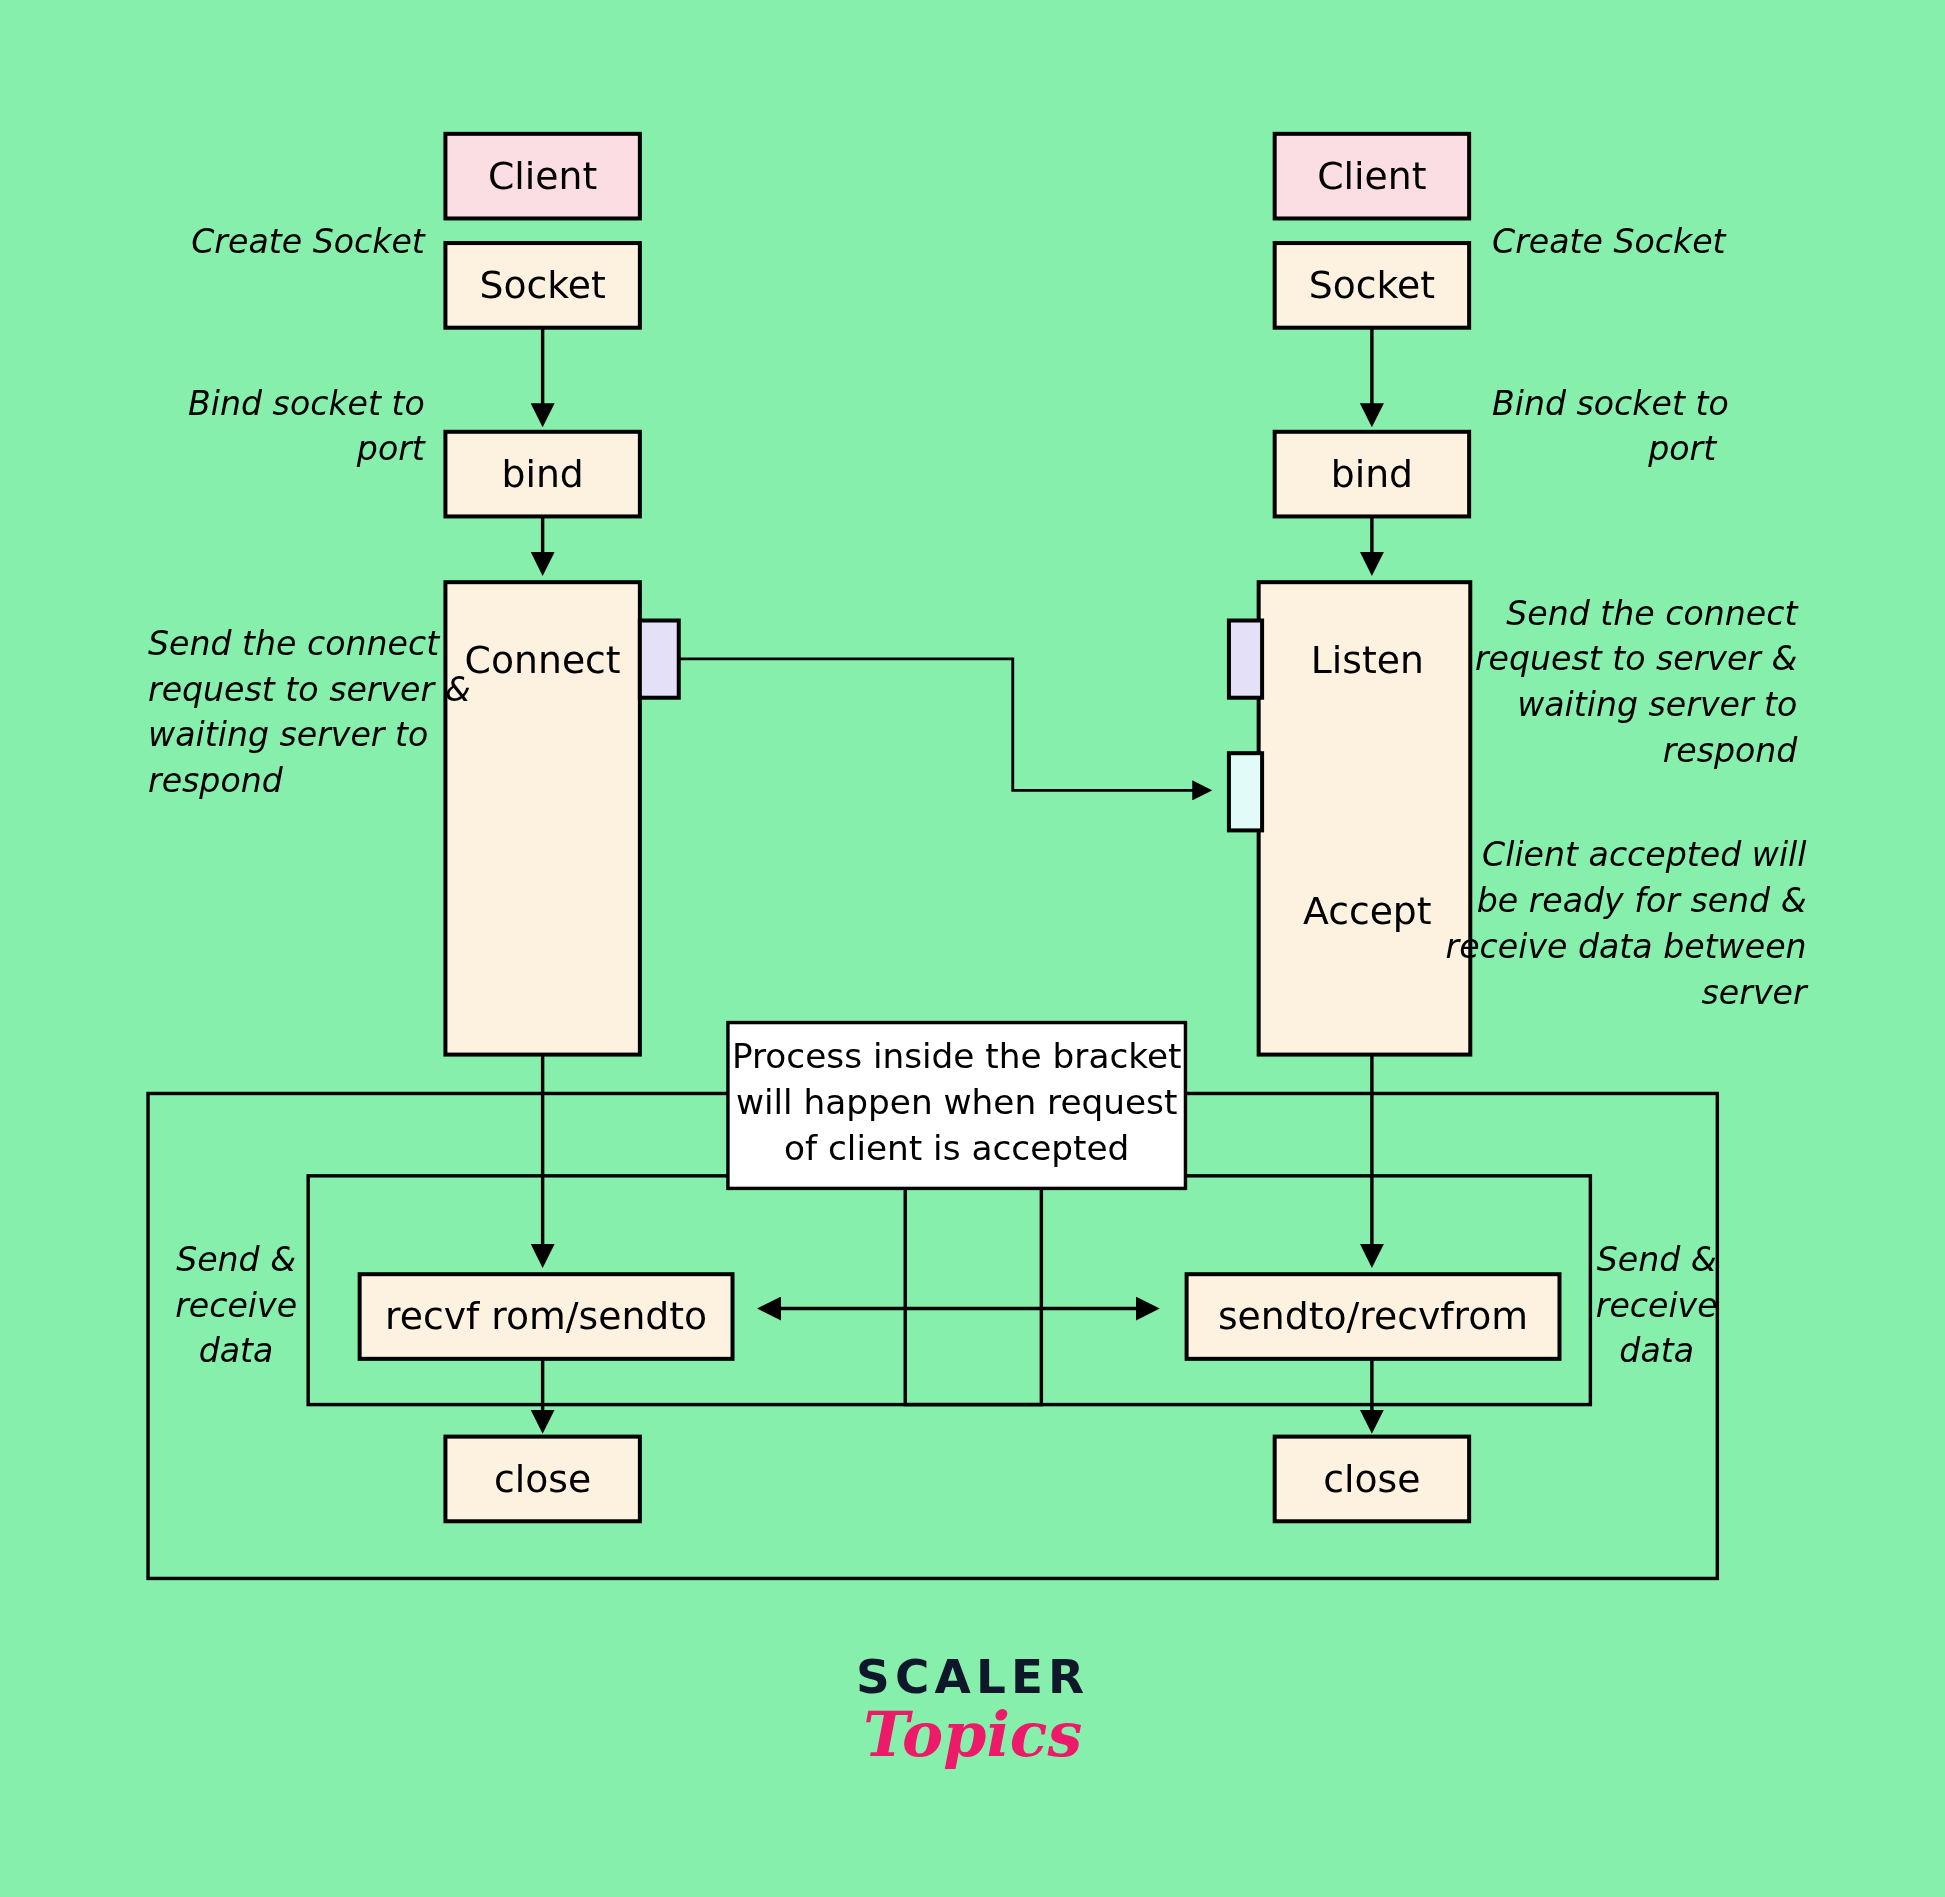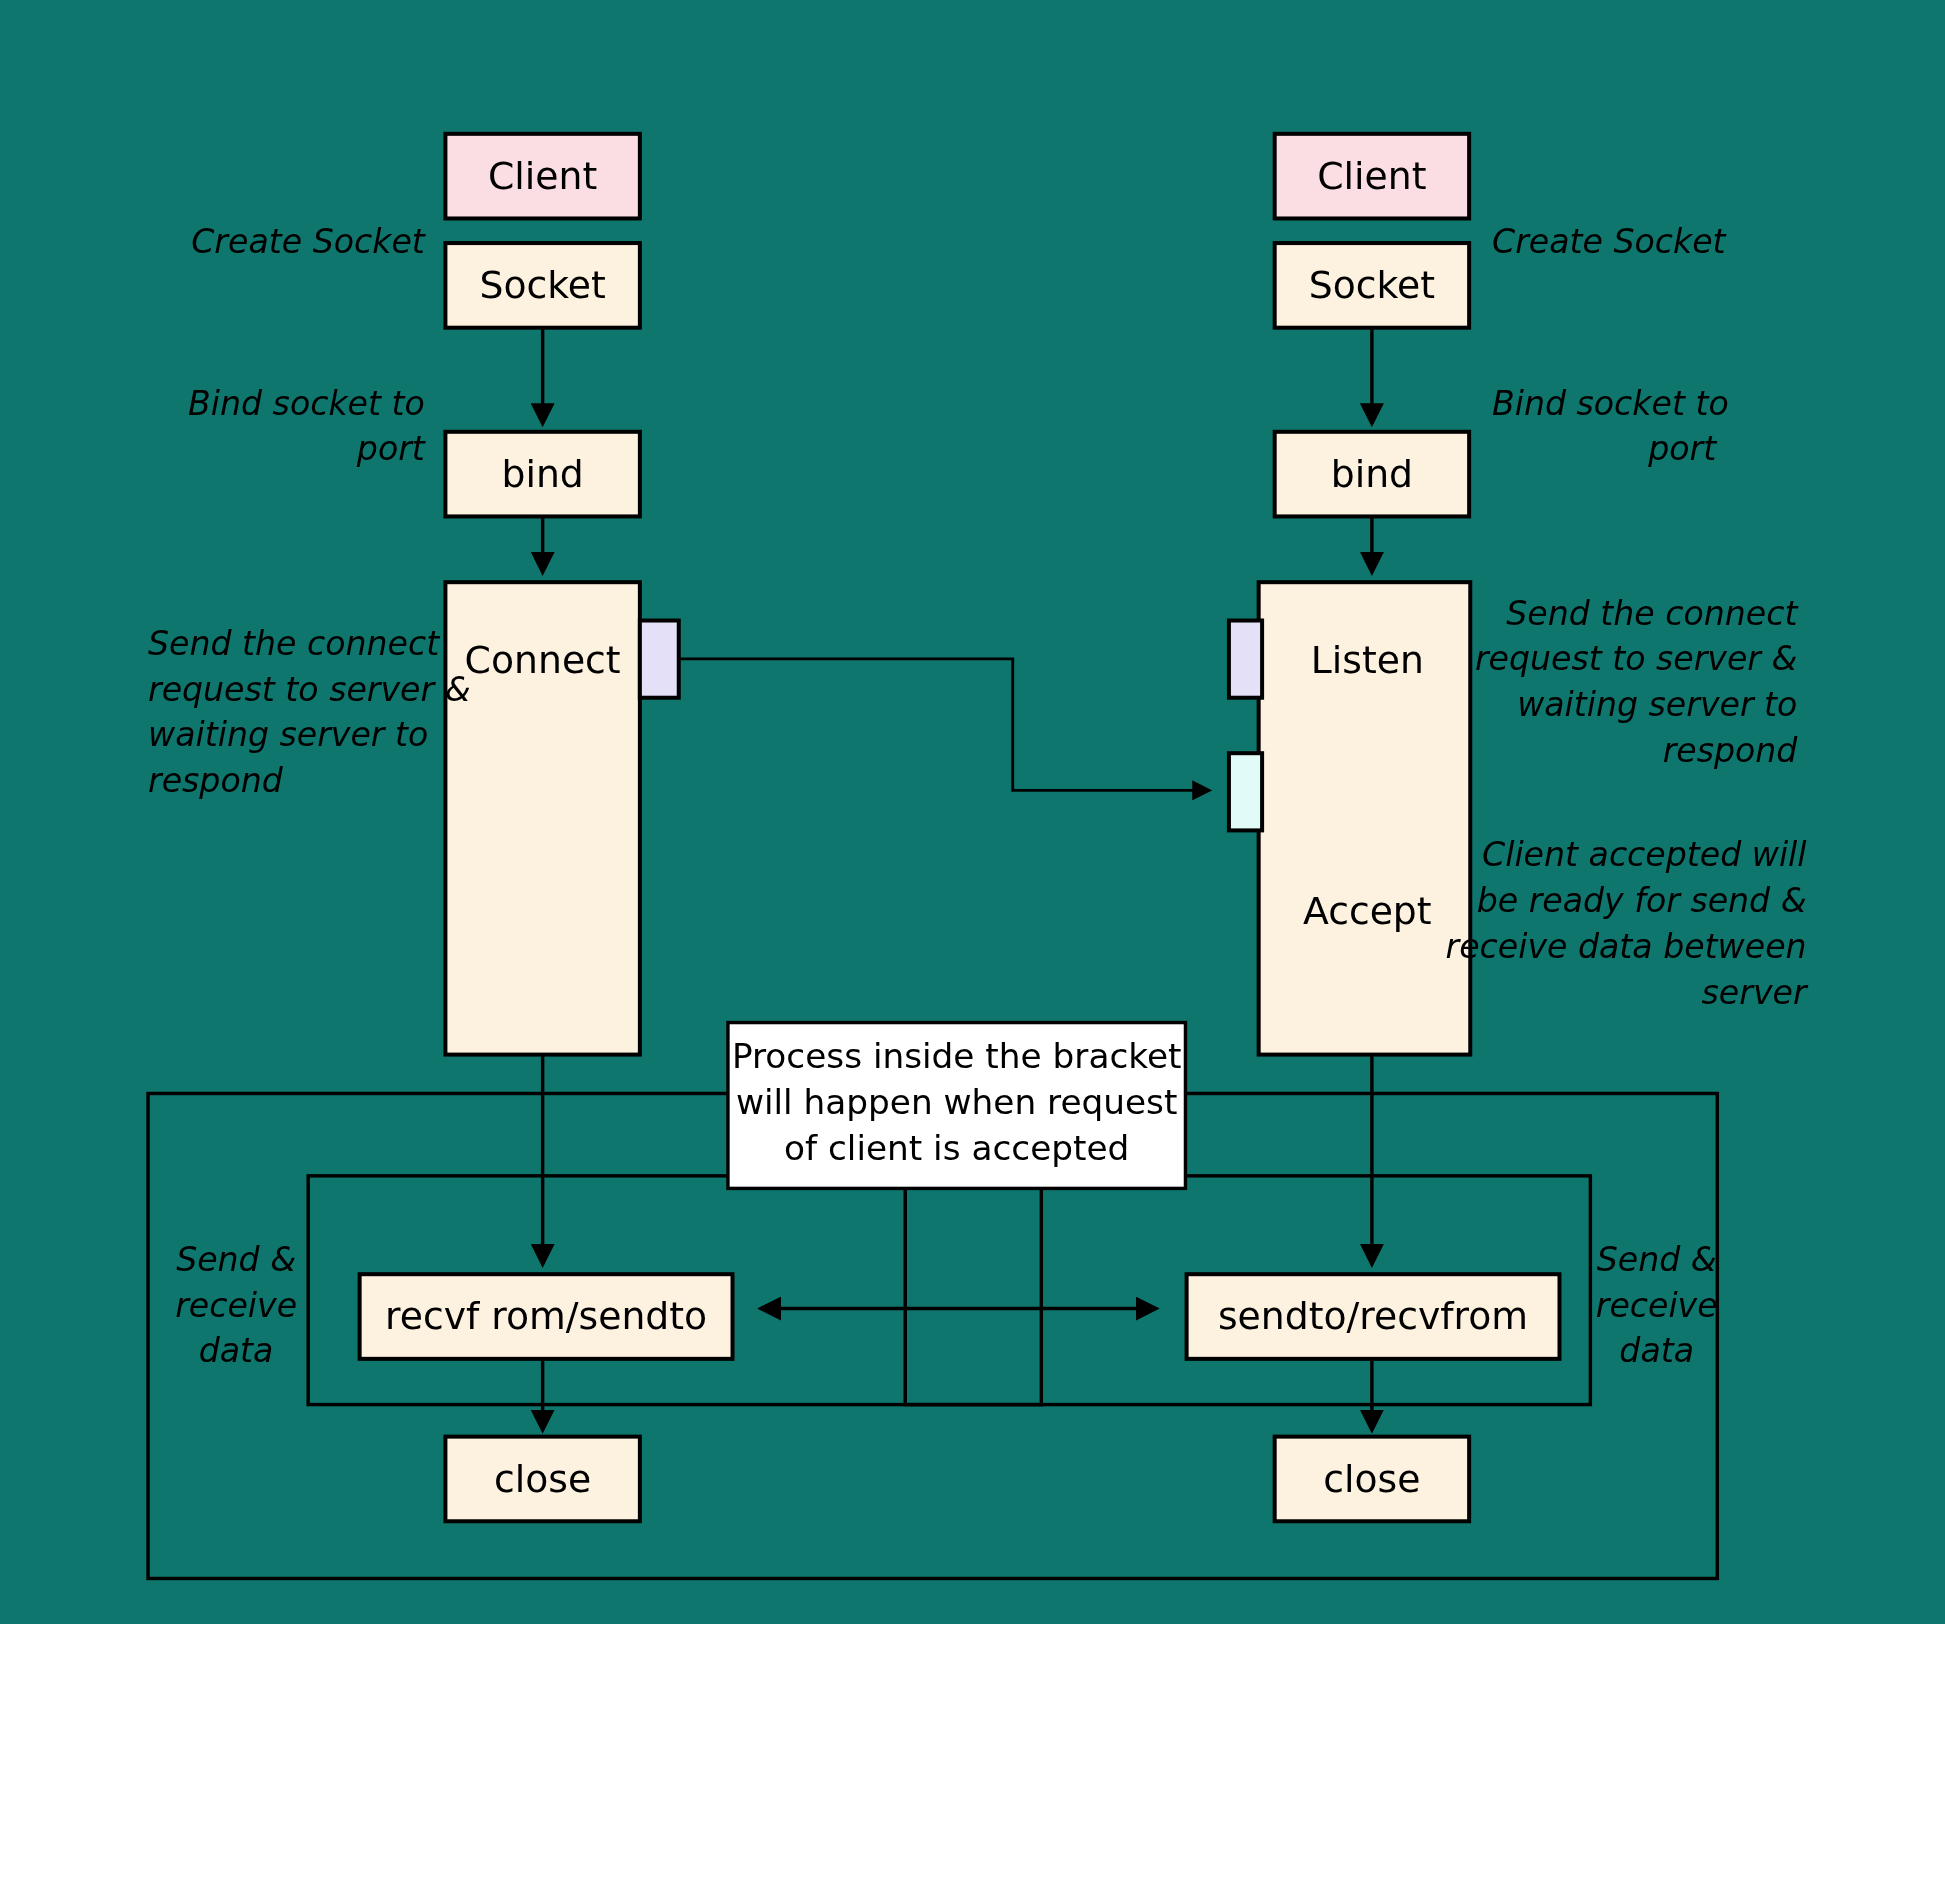--- a/index.html
+++ b/index.html
@@ -6,22 +6,22 @@
     margin: 0;
     padding: 0;
     background: #ffffff;
   }
   body {
     font-family: "DejaVu Sans", sans-serif;
   }
   #stage {
     position: relative;
     width: 1946px;
-    height: 1624px;
-    background: #0f766e;
+    height: 1897px;
+    background: #86efac;
     overflow: hidden;
   }
   svg#diagram {
     position: absolute;
     left: 0; top: 0;
     width: 1946px;
     height: 1897px;
     display: block;
   }
   .boxlabel {

